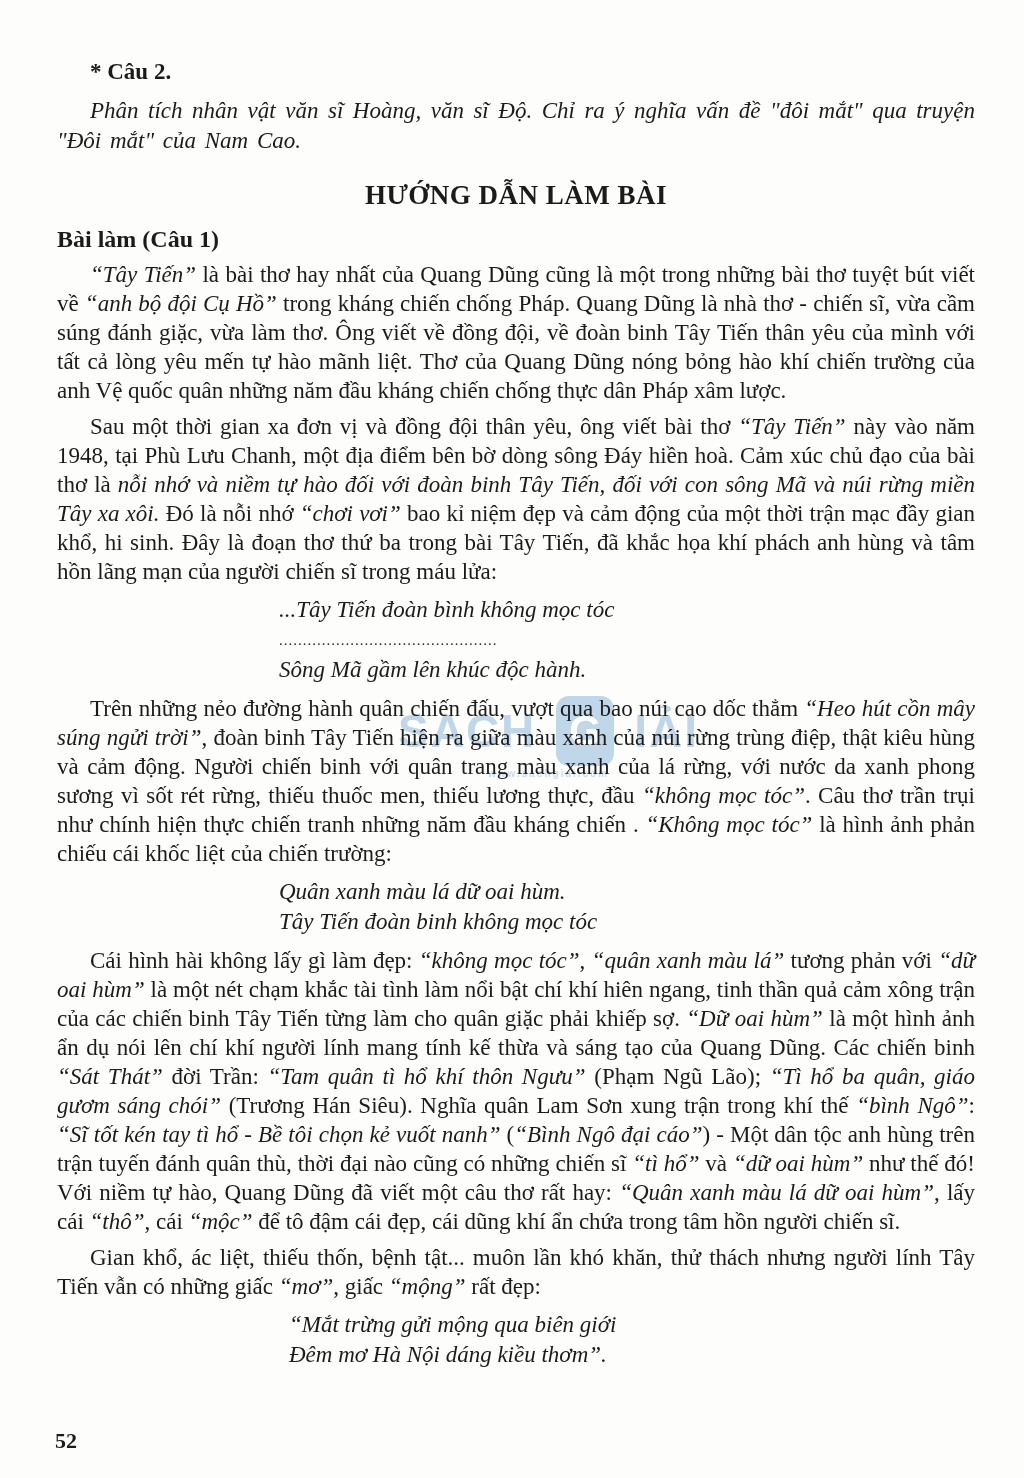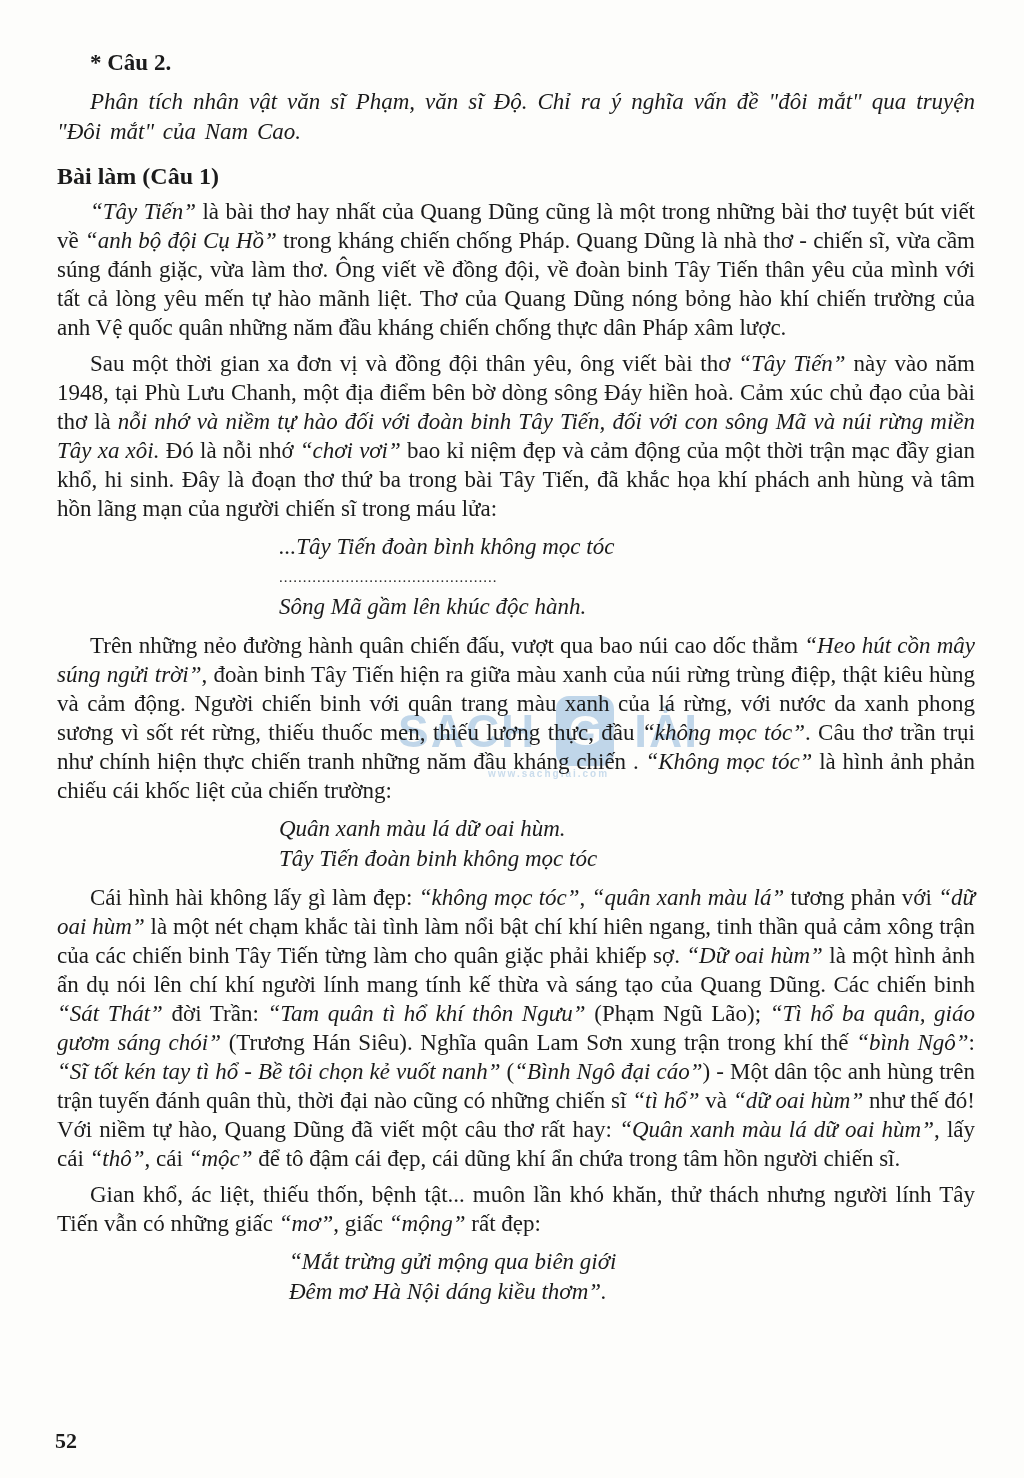--- a/index.html
+++ b/index.html
@@ -8,21 +8,21 @@
     width: 1024px;
     height: 1478px;
     background: #fdfdfb;
     overflow: hidden;
     font-family: "Liberation Serif", serif;
     color: #1b1b1b;
   }
   .content {
     position: absolute;
     left: 57px;
-    top: 3px;
+    top: 12px;
     width: 918px;
     z-index: 1;
   }
   .q2-label {
     margin: 46px 0 0 33px;
     font-size: 23px;
     font-weight: bold;
     line-height: 27px;
   }
   .question {
@@ -140,21 +140,22 @@
       <span class="wm-logo">
         <span class="wm-g">G</span>
       </span>
       <span class="wm-text">IẢI</span>
     </div>
     <div class="wm-url">www.sachgiai.com</div>
   </div>
 
   <div class="content">
     <div class="q2-label">* Câu 2.</div>
-    <p class="question">Phân tích nhân vật văn sĩ Phạm, văn sĩ Độ. Chỉ ra ý nghĩa vấn đề "đôi mắt" qua truyện "Đôi mắt" của Nam Cao.</p>
+    <p class="question">Phân tích nhân vật văn sĩ Hoàng, văn sĩ Độ. Chỉ ra ý nghĩa vấn đề "đôi mắt" qua truyện "Đôi mắt" của Nam Cao.</p>
+    <div class="h-main">HƯỚNG DẪN LÀM BÀI</div>
     <div class="h-sub">Bài làm (Câu 1)</div>
     <div id="doc-body">
         <p class="para"><span class="it">“Tây Tiến”</span><span class="rm"> là bài thơ hay nhất của Quang Dũng cũng là một trong những bài thơ tuyệt bút viết về </span><span class="it">“anh bộ đội Cụ Hồ”</span><span class="rm"> trong kháng chiến chống Pháp. Quang Dũng là nhà thơ - chiến sĩ, vừa cầm súng đánh giặc, vừa làm thơ. Ông viết về đồng đội, về đoàn binh Tây Tiến thân yêu của mình với tất cả lòng yêu mến tự hào mãnh liệt. Thơ của Quang Dũng nóng bỏng hào khí chiến trường của anh Vệ quốc quân những năm đầu kháng chiến chống thực dân Pháp xâm lược.</span></p>
         <p class="para"><span class="rm">Sau một thời gian xa đơn vị và đồng đội thân yêu, ông viết bài thơ </span><span class="it">“Tây Tiến”</span><span class="rm"> này vào năm 1948, tại Phù Lưu Chanh, một địa điểm bên bờ dòng sông Đáy hiền hoà. Cảm xúc chủ đạo của bài thơ là </span><span class="it">nỗi nhớ và niềm tự hào đối với đoàn binh Tây Tiến, đối với con sông Mã và núi rừng miền Tây xa xôi.</span><span class="rm"> Đó là nỗi nhớ </span><span class="it">“chơi vơi”</span><span class="rm"> bao kỉ niệm đẹp và cảm động của một thời trận mạc đầy gian khổ, hi sinh. Đây là đoạn thơ thứ ba trong bài Tây Tiến, đã khắc họa khí phách anh hùng và tâm hồn lãng mạn của người chiến sĩ trong máu lửa:</span></p>
         <div class="verse">
           <div class="verse-line">...Tây Tiến đoàn bình không mọc tóc</div>
           <div class="verse-line dotted">..............................................</div>
           <div class="verse-line">Sông Mã gầm lên khúc độc hành.</div>
         </div>
         <p class="para"><span class="rm">Trên những nẻo đường hành quân chiến đấu, vượt qua bao núi cao dốc thẳm </span><span class="it">“Heo hút cồn mây súng ngửi trời”</span><span class="rm">, đoàn binh Tây Tiến hiện ra giữa màu xanh của núi rừng trùng điệp, thật kiêu hùng và cảm động. Người chiến binh với quân trang màu xanh của lá rừng, với nước da xanh phong sương vì sốt rét rừng, thiếu thuốc men, thiếu lương thực, đầu </span><span class="it">“không mọc tóc”</span><span class="rm">. Câu thơ trần trụi như chính hiện thực chiến tranh những năm đầu kháng chiến . </span><span class="it">“Không mọc tóc”</span><span class="rm"> là hình ảnh phản chiếu cái khốc liệt của chiến trường:</span></p>

